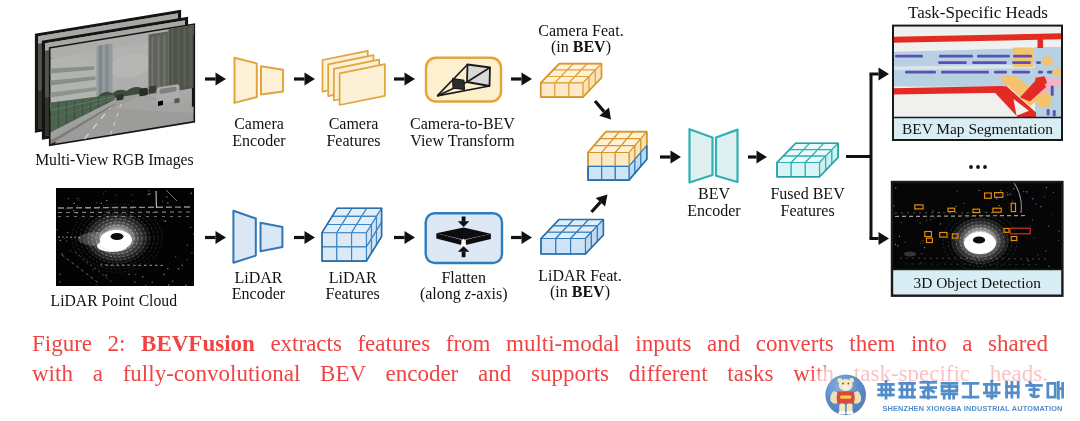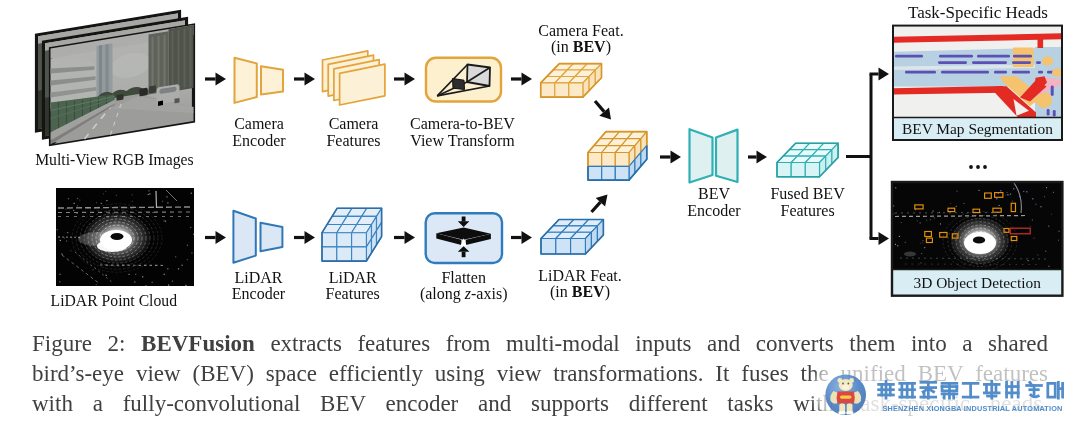--- a/index.html
+++ b/index.html
@@ -486,23 +486,22 @@
       <text x="807.6" y="216.3" font-family="Liberation Serif,serif" font-size="16" fill="#111" text-anchor="middle" font-weight="normal">Features</text>
       <text x="114.4" y="164.5" font-family="Liberation Serif,serif" font-size="15.7" fill="#111" text-anchor="middle" font-weight="normal">Multi-View RGB Images</text>
       <text x="113.8" y="305.6" font-family="Liberation Serif,serif" font-size="15.7" fill="#111" text-anchor="middle" font-weight="normal">LiDAR Point Cloud</text>
       <text x="978" y="17.5" font-family="Liberation Serif,serif" font-size="17" fill="#111" text-anchor="middle" font-weight="normal">Task-Specific Heads</text>
       <text x="977.5" y="134.3" font-family="Liberation Serif,serif" font-size="15.4" fill="#111" text-anchor="middle" font-weight="normal">BEV Map Segmentation</text>
       <text x="977.2" y="288" font-family="Liberation Serif,serif" font-size="15.4" fill="#111" text-anchor="middle" font-weight="normal">3D Object Detection</text>
       <circle cx="971" cy="167" r="1.9" fill="#111"></circle>
       <circle cx="978" cy="167" r="1.9" fill="#111"></circle>
       <circle cx="985" cy="167" r="1.9" fill="#111"></circle>
     </svg>
-<div style="position:absolute;left:32px;top:329px;width:1016px;font-family:'Liberation Serif',serif;font-size:23px;line-height:30.2px;color:#404040;">
+<div style="position:absolute;left:32px;top:329px;width:1016px;font-family:'Liberation Serif',serif;font-size:23px;line-height:30.2px;color:#ef4444;">
 <div style="text-align:justify;text-align-last:justify;">Figure 2: <b>BEVFusion</b> extracts features from multi-modal inputs and converts them into a shared</div>
-<div style="text-align:justify;text-align-last:justify;">bird’s-eye view (BEV) space efficiently using view transformations. It fuses the unified BEV features</div>
 <div style="text-align:justify;text-align-last:justify;">with a fully-convolutional BEV encoder and supports different tasks with task-specific heads.</div>
 </div>
 <div style="position:absolute;left:813px;top:360px;width:267px;height:61px;background:rgba(255,255,255,0.68);border-radius:29px;filter:blur(3px);"></div>
     <div style="position:absolute;left:845px;top:390px;width:235px;height:26px;background:rgba(255,255,255,0.5);filter:blur(4px);"></div>
     <svg width="270" height="61" viewBox="0 0 270 61" style="position:absolute;left:810px;top:360px" xmlns="http://www.w3.org/2000/svg">
       <defs>
         <radialGradient id="badge2" cx="0.38" cy="0.3" r="0.8">
           <stop offset="0" stop-color="#7fabdd"></stop>
           <stop offset="0.55" stop-color="#4a80c4"></stop>
           <stop offset="1" stop-color="#3a6cb0"></stop>

